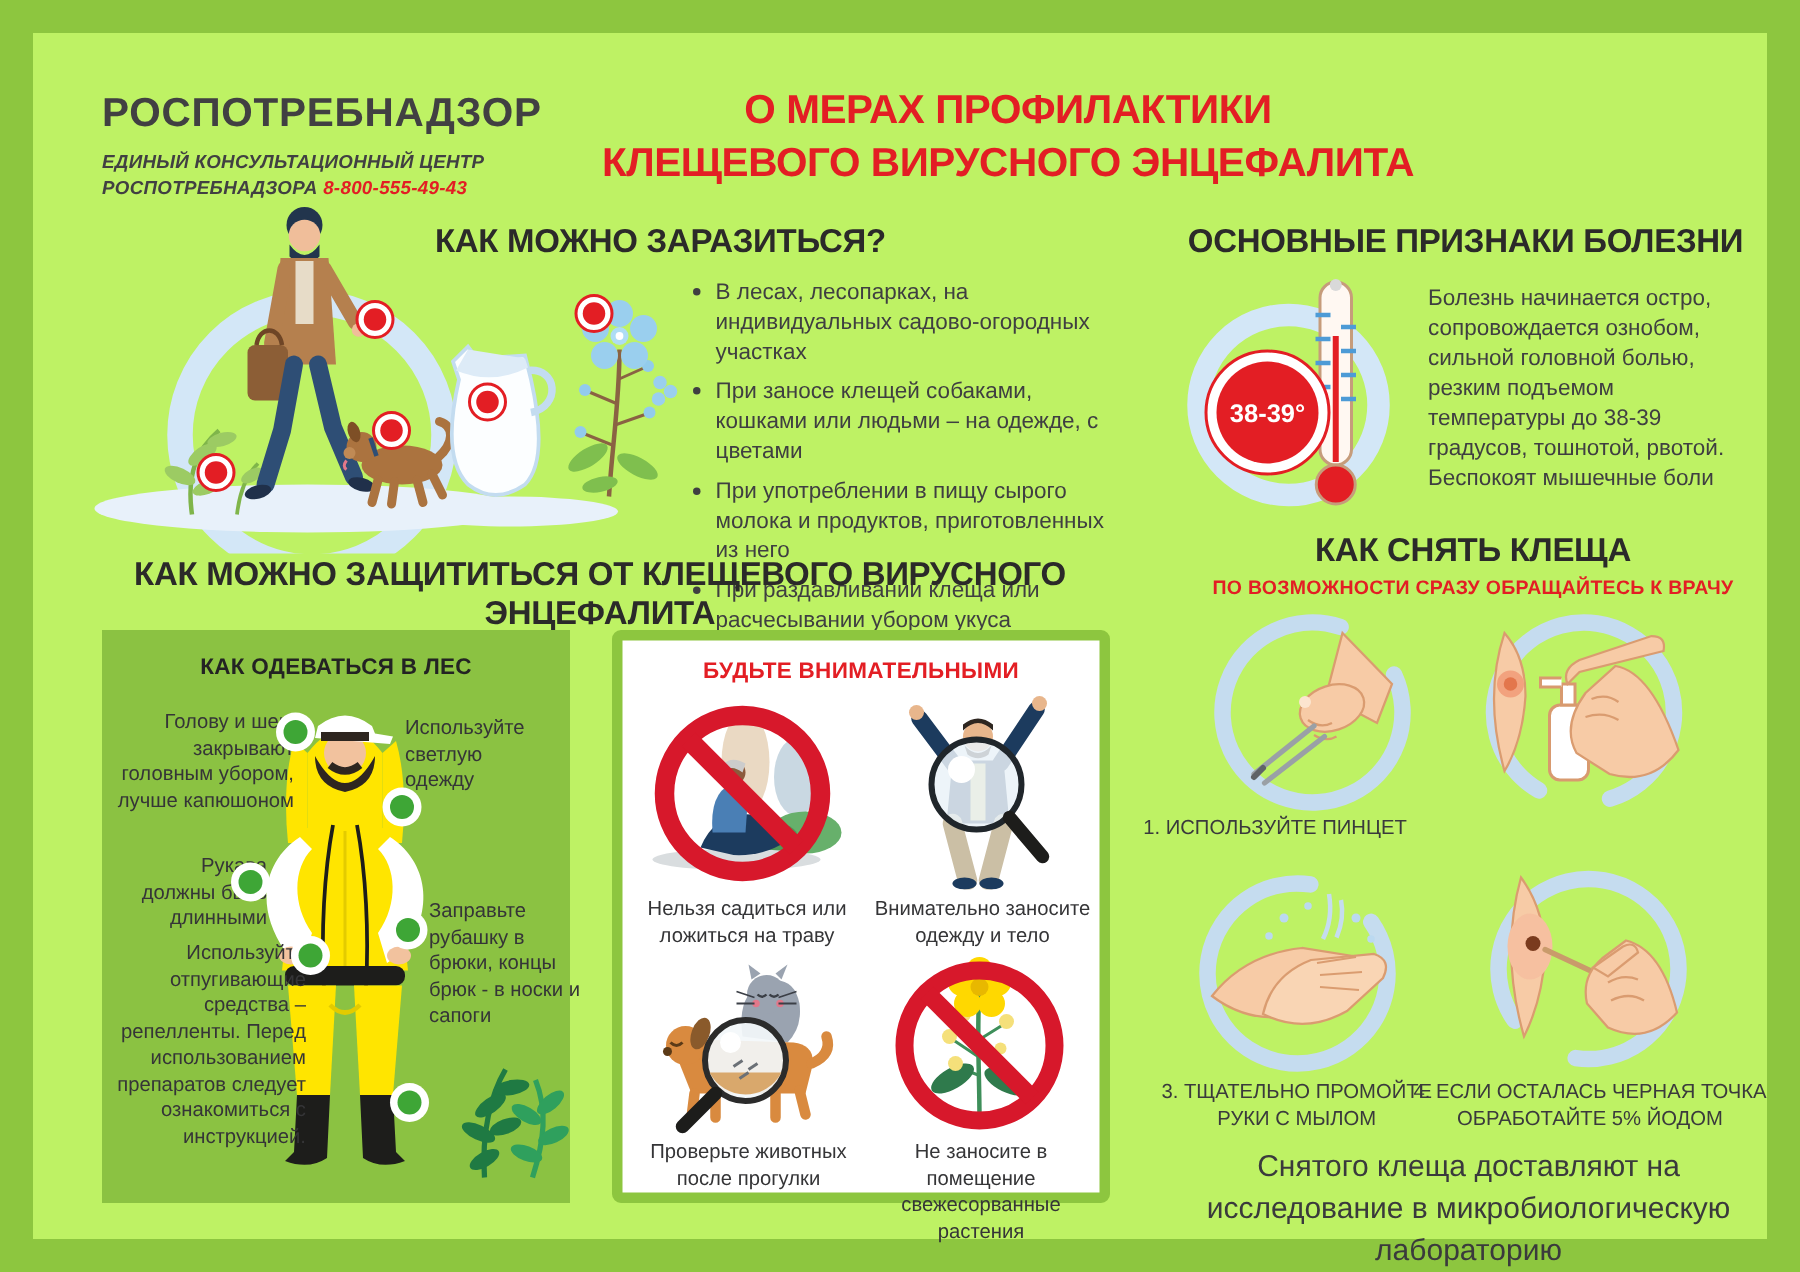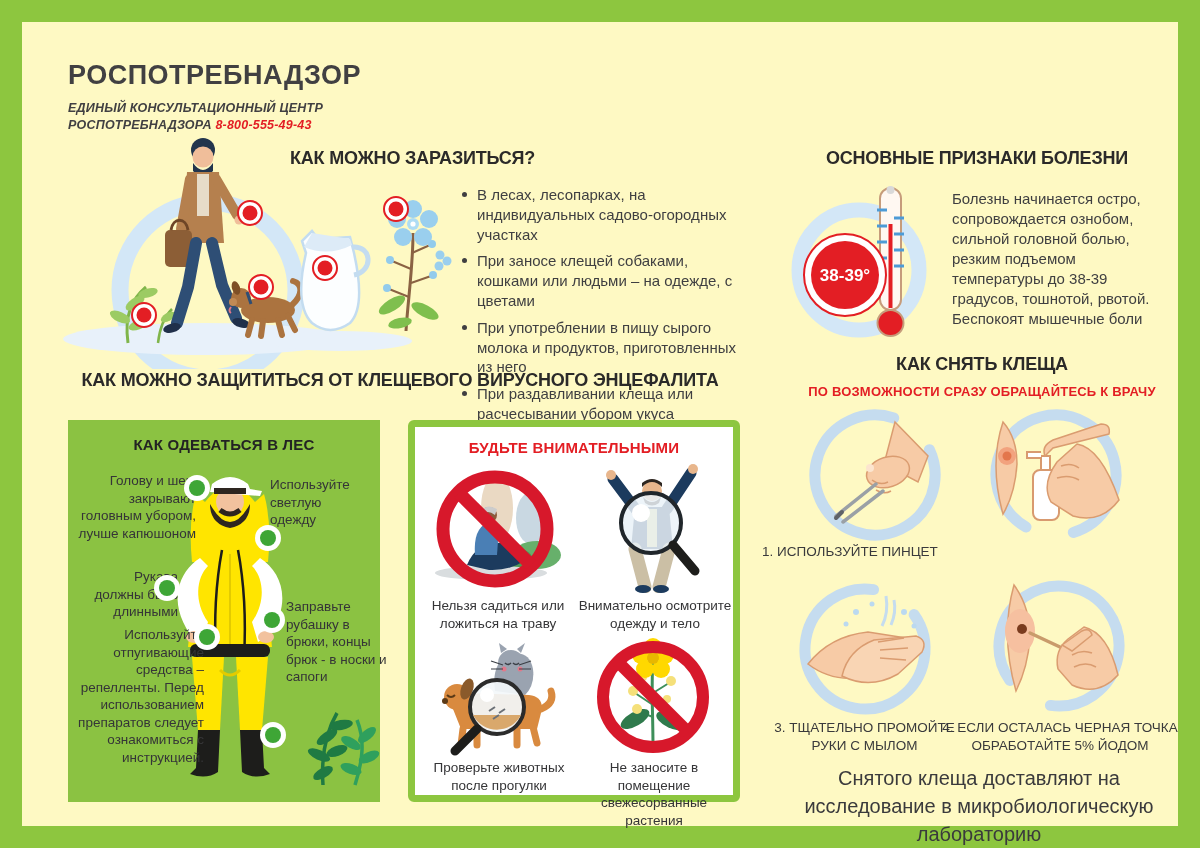--- a/index.html
+++ b/index.html
@@ -1,27 +1,27 @@
 <!DOCTYPE html>
 <html><head>
 <meta charset="utf-8">
 <style>
   html,body{margin:0;padding:0;background:#fff;}
   .poster{position:relative;width:1200px;height:848px;background:#8DC63F;overflow:hidden;
           font-family:"Liberation Sans",sans-serif;}
-  .canvas{position:absolute;left:22px;top:22px;width:1156px;height:804px;background:#fef9c3;}
+  .canvas{position:absolute;left:22px;top:22px;width:1156px;height:804px;background:#bef264;}
   .abs{position:absolute;}
   
   .logo-title{font-size:27px;font-weight:700;letter-spacing:.5px;color:#414042;}
   .logo-sub{margin-top:9px;font-size:12.5px;font-weight:700;color:#414042;line-height:1.35;letter-spacing:.2px;font-style:italic;}
   .phone{color:#E31E24;}
   .main-title{width:660px;text-align:center;color:#E31E24;font-size:27px;font-weight:800;
               line-height:1.3;letter-spacing:-0.3px;}
   
-  .h-sec{font-size:18px;font-weight:800;color:#2B2A29;letter-spacing:-0.2px;}
+  .h-sec{font-size:22px;font-weight:800;color:#2B2A29;letter-spacing:-0.2px;}
   .h-mid{width:700px;text-align:center;}
   
   .bullets{width:276px;font-size:15px;color:#3F3F41;line-height:1.32;}
   .bullet{position:relative;padding-left:17px;margin-bottom:7px;}
   .bullet::before{content:"";position:absolute;left:2px;top:7px;width:5px;height:5px;border-radius:50%;background:#3F3F41;}
   
   .sym-head{width:400px;text-align:center;}
   .sym-text{width:208px;font-size:15px;color:#3F3F41;line-height:1.33;}
   
   .green-box{left:46px;top:398px;width:312px;height:382px;background:#8BC242;}
@@ -52,20 +52,24 @@
 
   <div class="abs" style="left:46px;top:38px;">
     <div class="logo-title">РОСПОТРЕБНАДЗОР</div>
     <div class="logo-sub">
       <span>ЕДИНЫЙ КОНСУЛЬТАЦИОННЫЙ ЦЕНТР</span><br>
       <span>РОСПОТРЕБНАДЗОРА</span>
       <span class="phone">8-800-555-49-43</span>
     </div>
   </div>
 
+  <div class="abs main-title" style="left:320px;top:34px;">
+    <div>О МЕРАХ ПРОФИЛАКТИКИ</div>
+    <div>КЛЕЩЕВОГО ВИРУСНОГО ЭНЦЕФАЛИТА</div>
+  </div>
 
   <div class="abs h-sec" style="left:268px;top:126px;">КАК МОЖНО ЗАРАЗИТЬСЯ?</div>
 
   <div class="abs bullets" style="left:438px;top:163px;">
     <div class="bullet">В лесах, лесопарках, на индивидуальных садово-огородных участках</div>
     <div class="bullet">При заносе клещей собаками, кошками или людьми – на одежде, с цветами</div>
     <div class="bullet">При употреблении в пищу сырого молока и продуктов, приготовленных из него</div>
     <div class="bullet">При раздавливании клеща или расчесывании убором укуса</div>
   </div>
 
@@ -317,21 +321,21 @@
       <circle cx="67" cy="30" r="10" fill="#E8B68C"></circle>
       <path d="M58,36 Q67,46 76,36 L74,42 Q67,47 60,42 Z" fill="#2E2620"></path>
       <path d="M57,26 Q67,16 77,26 L77,22 Q67,14 57,22 Z" fill="#2E2620"></path>
       <g>
         <circle cx="66" cy="62" r="30" fill="#EAF2F8" fill-opacity="0.85" stroke="#20262B" stroke-width="4"></circle>
         <circle cx="56" cy="52" r="9" fill="#FFFFFF"></circle>
         <line x1="88" y1="84" x2="110" y2="110" stroke="#1D1D1B" stroke-width="9" stroke-linecap="round"></line>
       </g>
      </svg>
     </div>
-    <div class="att-cap" style="left:162px;top:170px;width:156px;">Внимательно осмотрите одежду и тело</div>
+    <div class="att-cap" style="left:162px;top:170px;width:156px;">Внимательно заносите одежду и тело</div>
 
     <div class="abs" style="left:18px;top:212px;">
      <svg width="130" height="118" viewBox="0 0 130 118">
       <g>
         <path d="M62,52 Q58,24 76,16 Q96,10 100,30 Q102,46 92,56 Z" fill="#9AA3B0"></path>
         <circle cx="78" cy="24" r="13" fill="#9AA3B0"></circle>
         <path d="M68,14 L66,4 L74,10 Z" fill="#9AA3B0"></path>
               <path d="M88,14 L92,4 L84,10 Z" fill="#9AA3B0"></path>
         <path d="M72,24 q3,3 6,0 M80,24 q3,3 6,0" stroke="#3B3F46" stroke-width="1.6" fill="none"></path>
         <circle cx="71" cy="30" r="2.5" fill="#E2788A"></circle>

